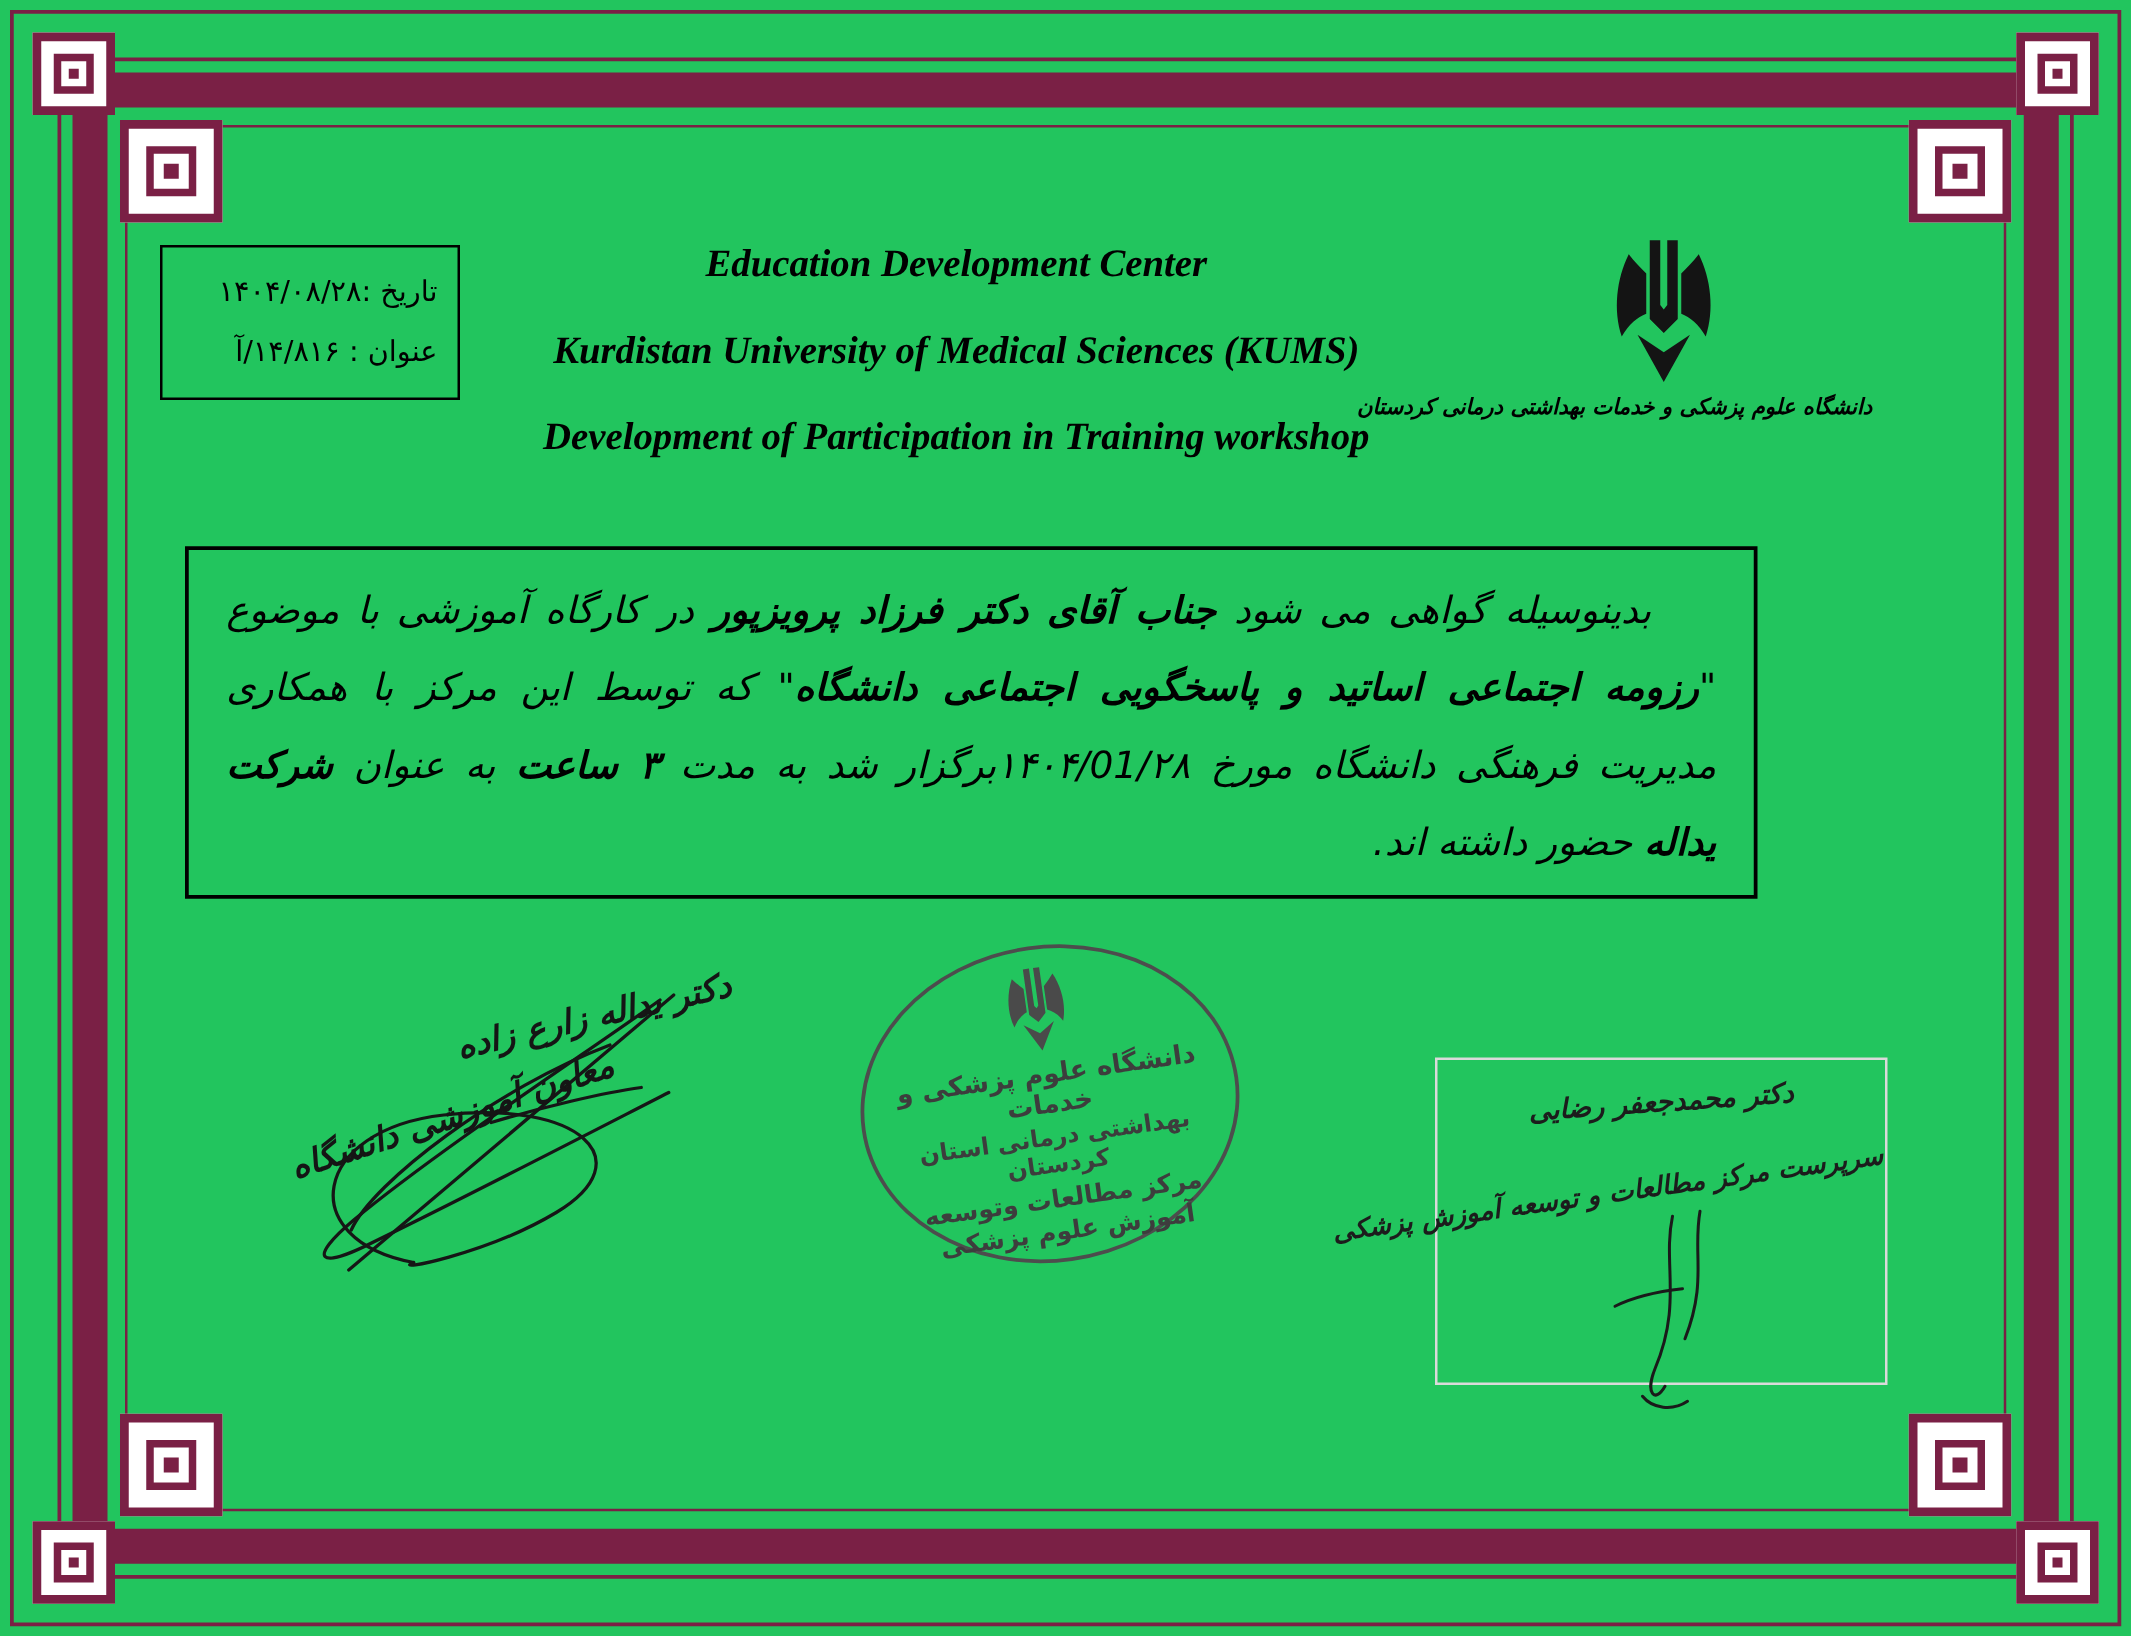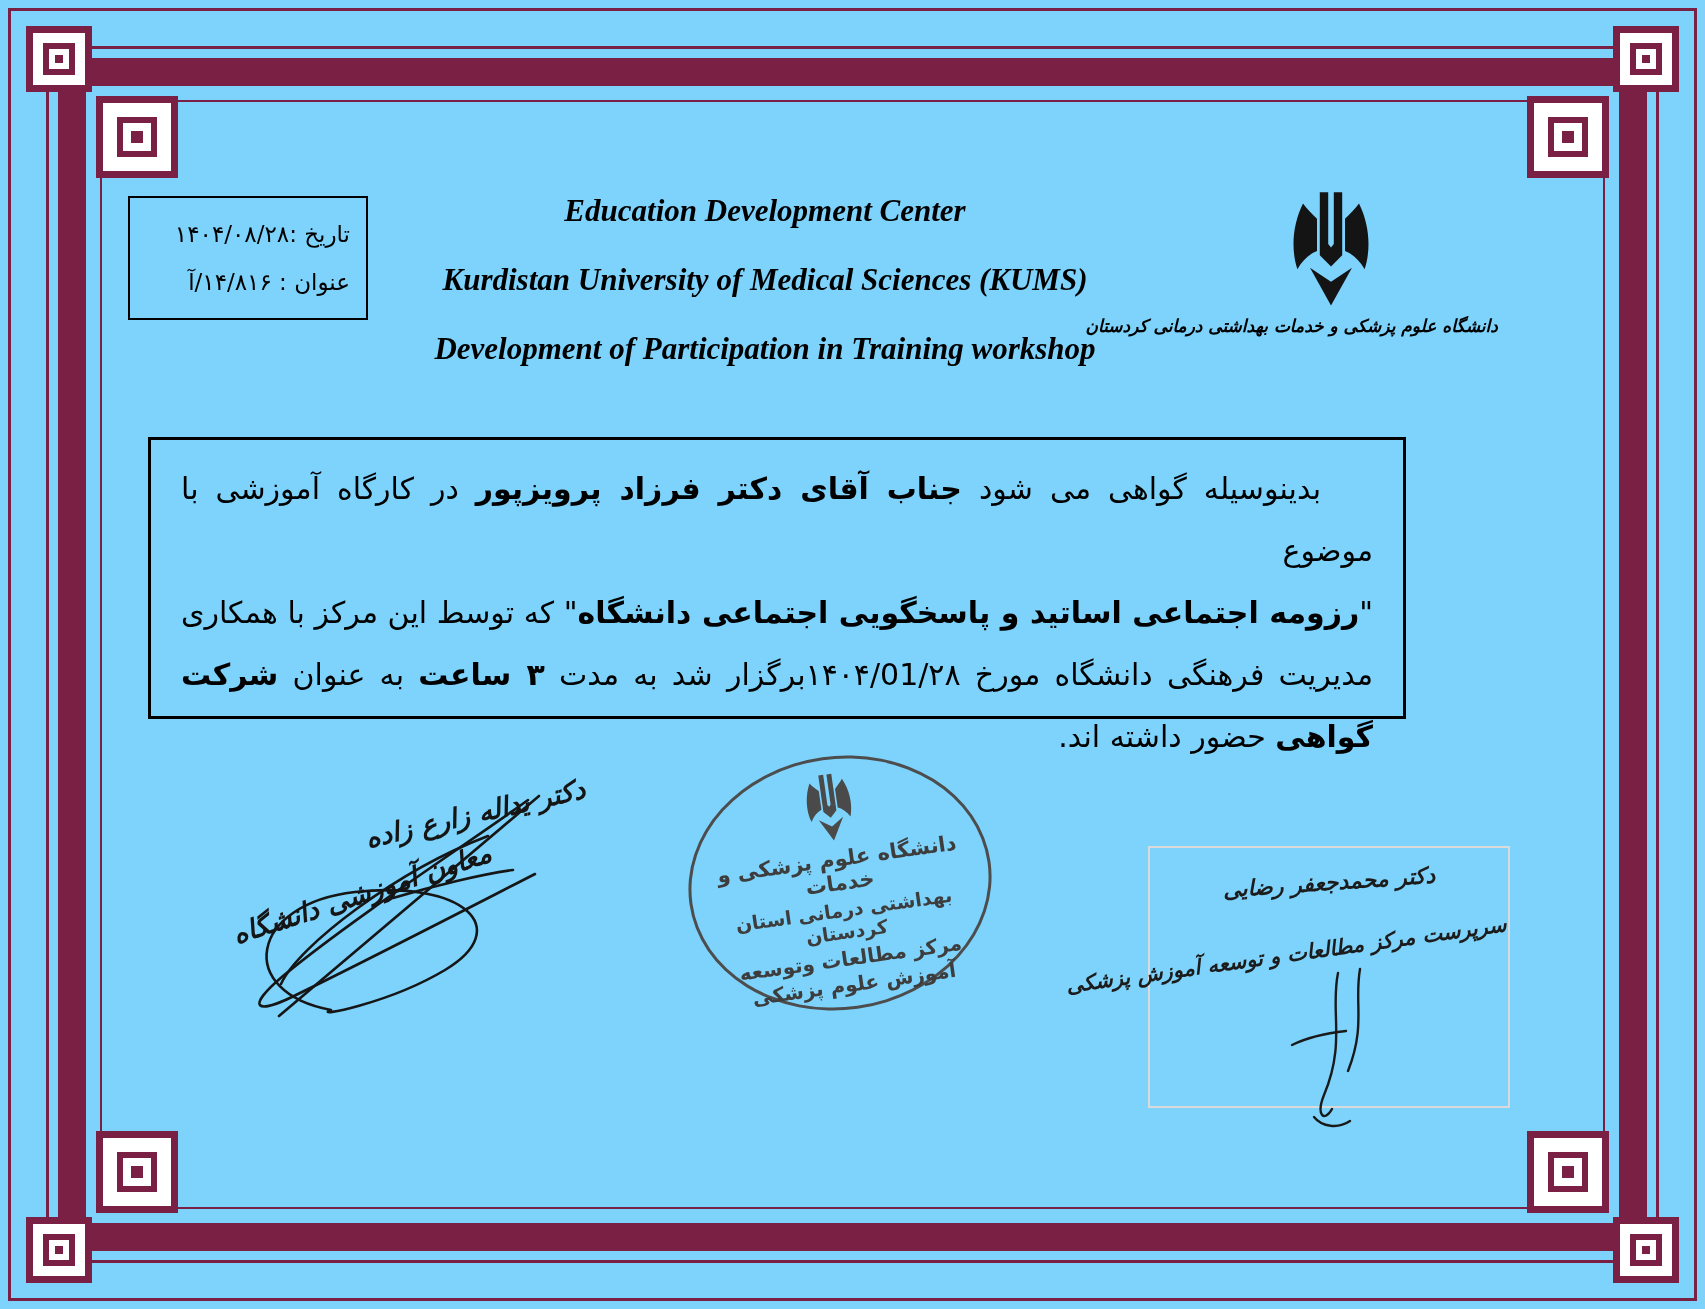--- a/index.html
+++ b/index.html
@@ -3,21 +3,21 @@
 <meta charset="utf-8">
 <style>
   :root{
     --maroon:#7a2045;
     --ink:#111;
   }
   html,body{margin:0;padding:0;background:#fff;}
   .page{
     position:relative;
     width:1705px;height:1309px;
-    background:#7dd3fc;
+    background:#22c55e;
     overflow:hidden;
     font-family:"DejaVu Sans", sans-serif;
     color:#000;
   }
   
   .frame{position:absolute;pointer-events:none;}
   .line-a{inset:8px;border:3px solid var(--maroon);}
   .line-b{inset:46px;border:3px solid var(--maroon);}
   .band{inset:58px;border:28px solid var(--maroon);}
   .line-c{inset:100px;border:2px solid var(--maroon);}
@@ -72,21 +72,21 @@
   }
 
   
   .bodybox{
     position:absolute;left:148px;top:437px;width:1258px;height:282px;
     border:3px solid #000;box-sizing:border-box;
     direction:rtl;
     padding:18px 30px 0 30px;
     font-size:30px;
   }
-  .bline{line-height:62px;text-align:justify;text-align-last:justify;}
+  .bline{line-height:62px;text-align:justify;text-align-last:justify;font-style:italic;}
   .bline.first{text-indent:52px;}
   .bline.last{text-align:right;text-align-last:right;}
   .seg.b{font-weight:bold;}
 
   
   .sig-left{position:absolute;left:183px;top:778px;width:410px;height:250px;}
   .sig-left svg{position:absolute;inset:0;}
   .sig-left .name{
     position:absolute;right:6px;top:20px;direction:rtl;
     font-size:27px;font-weight:bold;font-style:italic;
@@ -202,21 +202,21 @@
         <path d="M35 57 L50 67 L65 57 L50 84 Z"></path>
       </g>
     </svg>
     <div class="cap">دانشگاه علوم پزشکی و خدمات بهداشتی درمانی کردستان</div>
   </div>
 
   <div class="bodybox">
     <div class="bline first"><span class="seg">بدینوسیله گواهی می شود </span><span class="seg b">جناب آقای دکتر فرزاد پرویزپور</span><span class="seg"> در کارگاه آموزشی با موضوع</span></div>
     <div class="bline"><span class="seg">"</span><span class="seg b">رزومه اجتماعی اساتید و پاسخگویی اجتماعی دانشگاه</span><span class="seg">" که توسط این مرکز با همکاری</span></div>
     <div class="bline"><span class="seg">مدیریت فرهنگی دانشگاه مورخ ۱۴۰۴/01/۲۸برگزار شد به مدت </span><span class="seg b">۳ ساعت</span><span class="seg"> به عنوان </span><span class="seg b">شرکت</span></div>
-    <div class="bline last"><span class="seg b">گواهی</span><span class="seg"> حضور داشته اند.</span></div>
+    <div class="bline last"><span class="seg b">یداله</span><span class="seg"> حضور داشته اند.</span></div>
   </div>
 
   <div class="sig-left">
     <svg width="410" height="250" viewBox="0 0 410 250" fill="none" stroke="#161616" stroke-width="2.6" stroke-linecap="round">
       <path d="M345 22 C300 55 170 140 100 198 C62 230 72 238 115 216 C185 182 305 120 352 96"></path>
       <path d="M305 58 C215 92 115 168 98 206"></path>
       <path d="M148 232 C52 214 66 126 172 114 C280 102 332 150 262 192 C205 226 128 240 148 232"></path>
       <path d="M356 18 L96 238"></path>
       <path d="M210 120 C250 108 300 96 330 92"></path>
     </svg>

